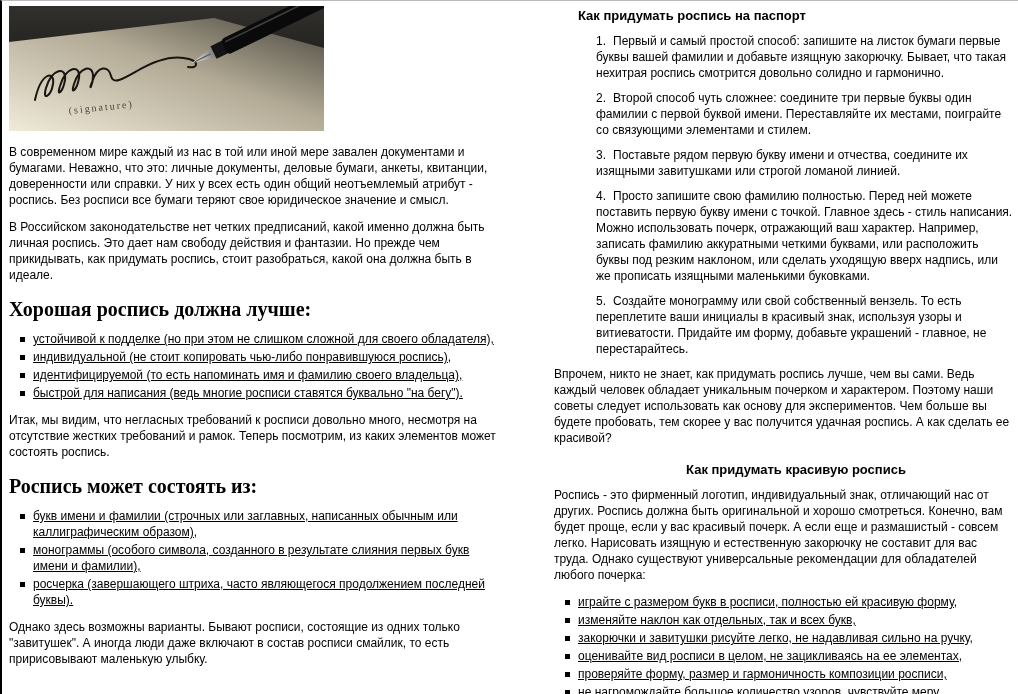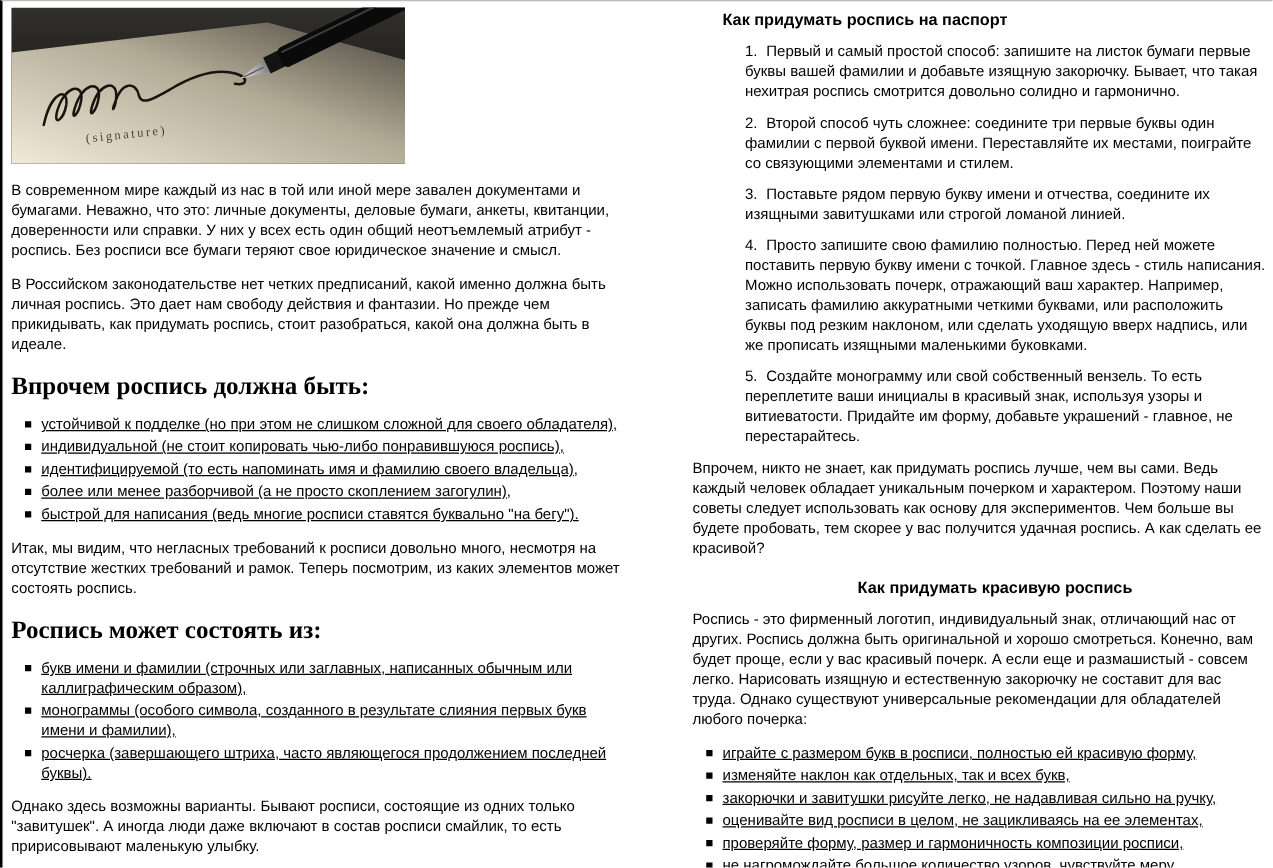--- a/index.html
+++ b/index.html
@@ -84,26 +84,25 @@
         <line x1="3" y1="0" x2="21" y2="0" stroke="#555" stroke-width="1"></line>
         <rect x="24" y="-7" width="13" height="14" fill="#131313"></rect>
         <rect x="36" y="-8.5" width="160" height="17" rx="4" fill="#0a0a0a"></rect>
         <line x1="39" y1="-4.5" x2="192" y2="-4.5" stroke="#3e3e3e" stroke-width="1.6"></line>
       </g>
     </svg>
 
     <p>В современном мире каждый из нас в той или иной мере завален документами и бумагами. Неважно, что это: личные документы, деловые бумаги, анкеты, квитанции, доверенности или справки. У них у всех есть один общий неотъемлемый атрибут - роспись. Без росписи все бумаги теряют свое юридическое значение и смысл.</p>
     <p>В Российском законодательстве нет четких предписаний, какой именно должна быть личная роспись. Это дает нам свободу действия и фантазии. Но прежде чем прикидывать, как придумать роспись, стоит разобраться, какой она должна быть в идеале.</p>
 
-    <h2 class="serif">Впрочем роспись должна быть:</h2>
+    <h2 class="serif">Хорошая роспись должна лучше:</h2>
     <ul>
       <li>устойчивой к подделке (но при этом не слишком сложной для своего обладателя),</li>
       <li>индивидуальной (не стоит копировать чью-либо понравившуюся роспись),</li>
       <li>идентифицируемой (то есть напоминать имя и фамилию своего владельца),</li>
-      <li>более или менее разборчивой (а не просто скоплением загогулин),</li>
       <li>быстрой для написания (ведь многие росписи ставятся буквально "на бегу").</li>
     </ul>
 
     <p>Итак, мы видим, что негласных требований к росписи довольно много, несмотря на отсутствие жестких требований и рамок. Теперь посмотрим, из каких элементов может состоять роспись.</p>
 
     <h2 class="serif">Роспись может состоять из:</h2>
     <ul>
       <li>букв имени и фамилии (строчных или заглавных, написанных обычным или каллиграфическим образом),</li>
       <li>монограммы (особого символа, созданного в результате слияния первых букв имени и фамилии),</li>
       <li>росчерка (завершающего штриха, часто являющегося продолжением последней буквы).</li>

